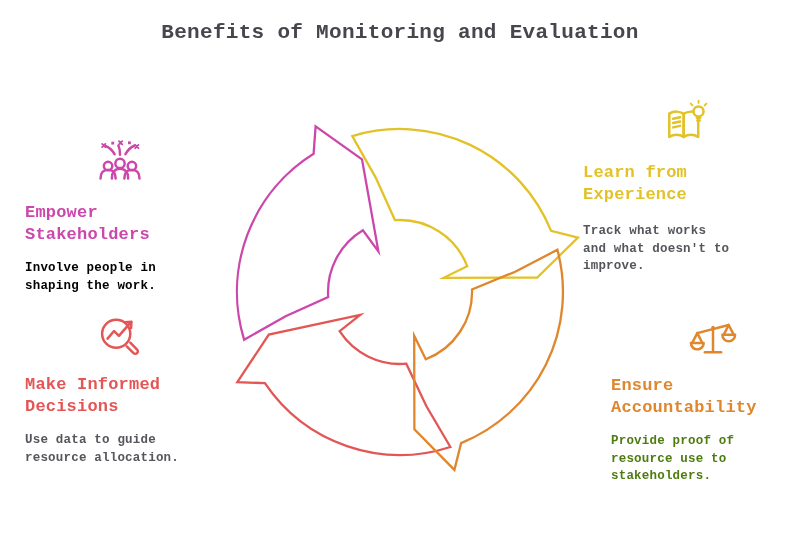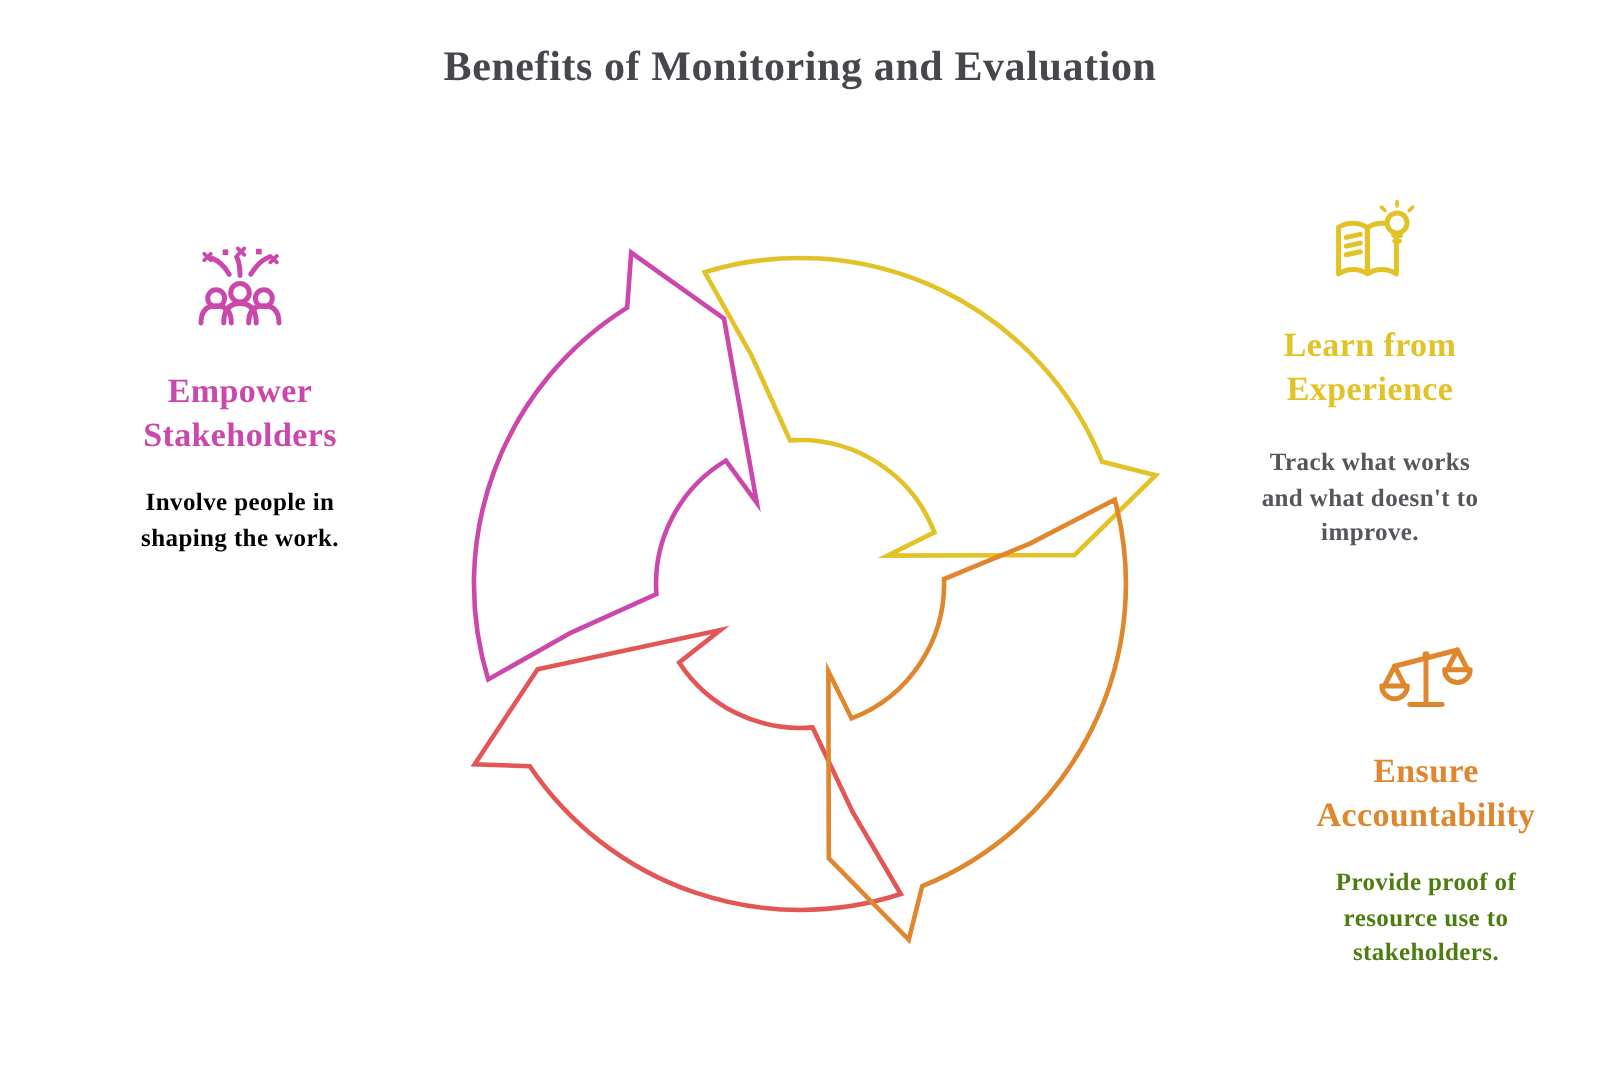--- a/index.html
+++ b/index.html
@@ -1,24 +1,24 @@
 <!DOCTYPE html>
 <html><head>
 <meta charset="utf-8">
 <style>
   html,body{margin:0;padding:0;background:#ffffff;}
   #canvas{
     position:relative;width:800px;height:533px;background:#ffffff;
-    font-family:Liberation Serif, serif;overflow:hidden;border-radius:29px;
+    font-family:Liberation Mono, monospace;overflow:hidden;border-radius:29px;
   }
   .page-title{
     position:absolute;top:21px;left:0;width:800px;text-align:center;
     font-size:21px;font-weight:700;letter-spacing:.3px;
   }
-  .section{position:absolute;text-align:center;}
+  .section{position:absolute;text-align:left;}
   .section .icon{height:56px;display:flex;align-items:center;justify-content:center;}
   .section .icon svg{display:block;}
   .section-heading{
     margin-top:9px;font-size:17px;font-weight:700;line-height:1.32;
     white-space:pre-line;letter-spacing:.2px;
   }
   .section-body{
     margin-top:13px;font-size:12.5px;font-weight:700;line-height:1.42;
     white-space:pre-line;letter-spacing:.2px;
   }
@@ -33,21 +33,21 @@
 
   <div class="cycle">
     <svg id="cycle-svg" width="400" height="410" viewBox="0 0 400 410">
         <path d="M240.4,357.0 A163,163 0 0 1 54.9,293.1 L27.3,292.2 L58.8,244.6 L150.2,225.0 L129.6,241.2 A72,72 0 0 0 196.3,273.7 L216.3,316.0 Z" fill="none" stroke="#e25655" stroke-width="2.3" stroke-miterlimit="6"></path>
         <path d="M34.1,249.7 A163,163 0 0 1 103.6,63.8 L105.6,36.3 L152.0,69.3 L168.4,161.4 L152.9,140.3 A72,72 0 0 0 118.2,207.0 L75.6,226.3 Z" fill="none" stroke="#cc47ab" stroke-width="2.3" stroke-miterlimit="6"></path>
         <path d="M142.3,46.1 A163,163 0 0 1 341.1,140.9 L367.9,147.6 L327.2,187.6 L233.7,187.8 L257.2,176.2 A72,72 0 0 0 185.0,130.2 L165.7,87.6 Z" fill="none" stroke="#e2c226" stroke-width="2.3" stroke-miterlimit="6"></path>
         <path d="M347.4,159.8 A163,163 0 0 1 251.1,353.1 L244.4,379.9 L204.4,339.2 L204.2,245.7 L215.8,269.2 A72,72 0 0 0 262.0,199.5 L305.2,181.7 Z" fill="none" stroke="#e0862d" stroke-width="2.3" stroke-miterlimit="6"></path>
       </svg>
   </div>
 
-  <div class="section" style="left: 25px; top: 120px; width: 190px; color: rgb(204, 71, 171);">
+  <div class="section" style="left: 25px; top: 137px; width: 190px; color: rgb(204, 71, 171);">
     <div class="icon">
       <svg width="52" height="52" viewBox="0 0 48 48" fill="none" stroke="currentColor" stroke-width="2.3" stroke-linecap="round" stroke-linejoin="round">
         <circle cx="24" cy="22.5" r="4.3"></circle>
         <circle cx="13" cy="25" r="3.9"></circle>
         <circle cx="35" cy="25" r="3.9"></circle>
         <path d="M16.5,36.5 q0,-9 7.5,-9 q7.5,0 7.5,9"></path>
         <path d="M6,36.5 q0,-8 7,-8 q7,0 7,8"></path>
         <path d="M28,36.5 q0,-8 7,-8 q7,0 7,8"></path>
         <path d="M24,14.5 q0,-5.5 -1.5,-8.5"></path>
         <path d="M19,14 q-3,-5.5 -8,-7.5"></path>
@@ -76,20 +76,34 @@
         <path stroke-width="1.7" d="M36.5,3.6 l0,-2 M30.9,5.8 l-1.6,-1.6 M42.1,5.8 l1.6,-1.6"></path>
       </svg>
     </div>
     <div class="section-heading">Learn from
 Experience</div>
     <div class="section-body" style="color: rgb(85, 85, 92); margin-top: 16px;">Track what works
 and what doesn't to
 improve.</div>
   </div>
 
+  <div class="section" style="left: 25px; top: 309px; width: 190px; color: rgb(226, 86, 85);">
+    <div class="icon">
+      <svg width="52" height="52" viewBox="0 0 48 48" fill="none" stroke="currentColor" stroke-width="2.3" stroke-linecap="round" stroke-linejoin="round">
+        <circle cx="20.5" cy="21" r="13"></circle>
+        <path d="M30.2,32.6 l6.3,6.3 c0.9,0.9 2.4,0.9 3.3,0 c0.9,-0.9 0.9,-2.4 0,-3.3 l-6.3,-6.3"></path>
+        <path d="M12.5,25.5 L18.5,18.5 L23,23 L33.5,11"></path>
+        <path d="M28.7,10.3 L34.6,9.9 L34.2,15.8"></path>
+      </svg>
+    </div>
+    <div class="section-heading">Make Informed
+Decisions</div>
+    <div class="section-body" style="color: rgb(85, 85, 92);">Use data to guide
+resource allocation.</div>
+  </div>
 
   <div class="section" style="left: 611px; top: 310px; width: 204px; color: rgb(224, 134, 45);">
     <div class="icon">
       <svg width="52" height="52" viewBox="0 0 48 48" fill="none" stroke="currentColor" stroke-width="2.3" stroke-linecap="round" stroke-linejoin="round">
         <path d="M24,15.5 L24,36"></path>
         <path d="M16.5,37.2 L31.5,37.2"></path>
         <path d="M9.5,19.5 L38.5,12"></path>
         <circle cx="24" cy="14.2" r="1.6" fill="currentColor" stroke="none"></circle>
         <path d="M9.5,19.5 L4.8,28.6 M9.5,19.5 L14.2,28.6"></path>
         <path d="M3.6,28.6 a5.9,5.9 0 0 0 11.8,0 Z"></path>

